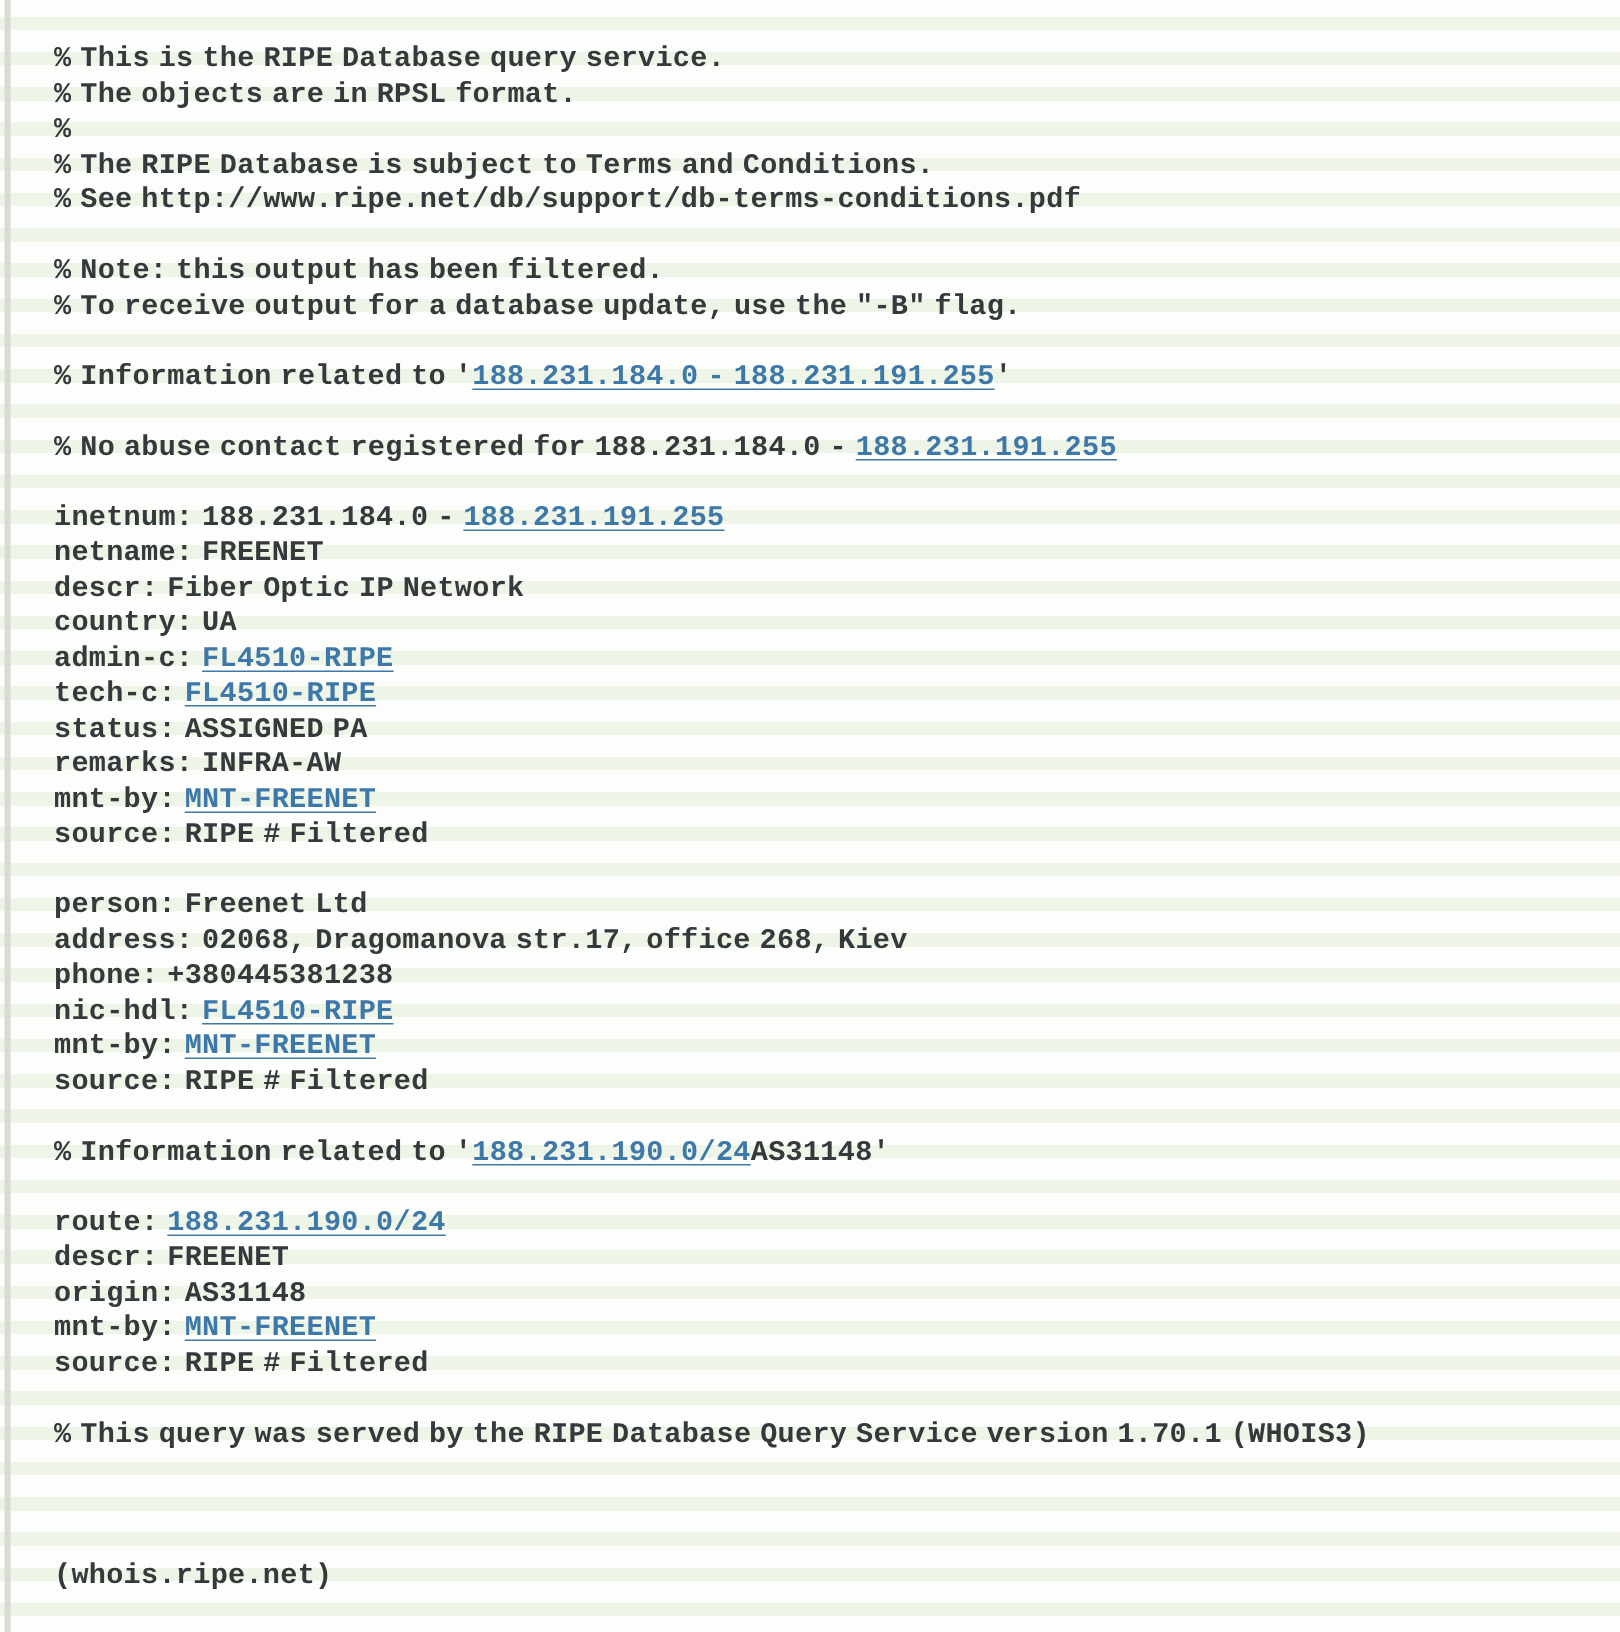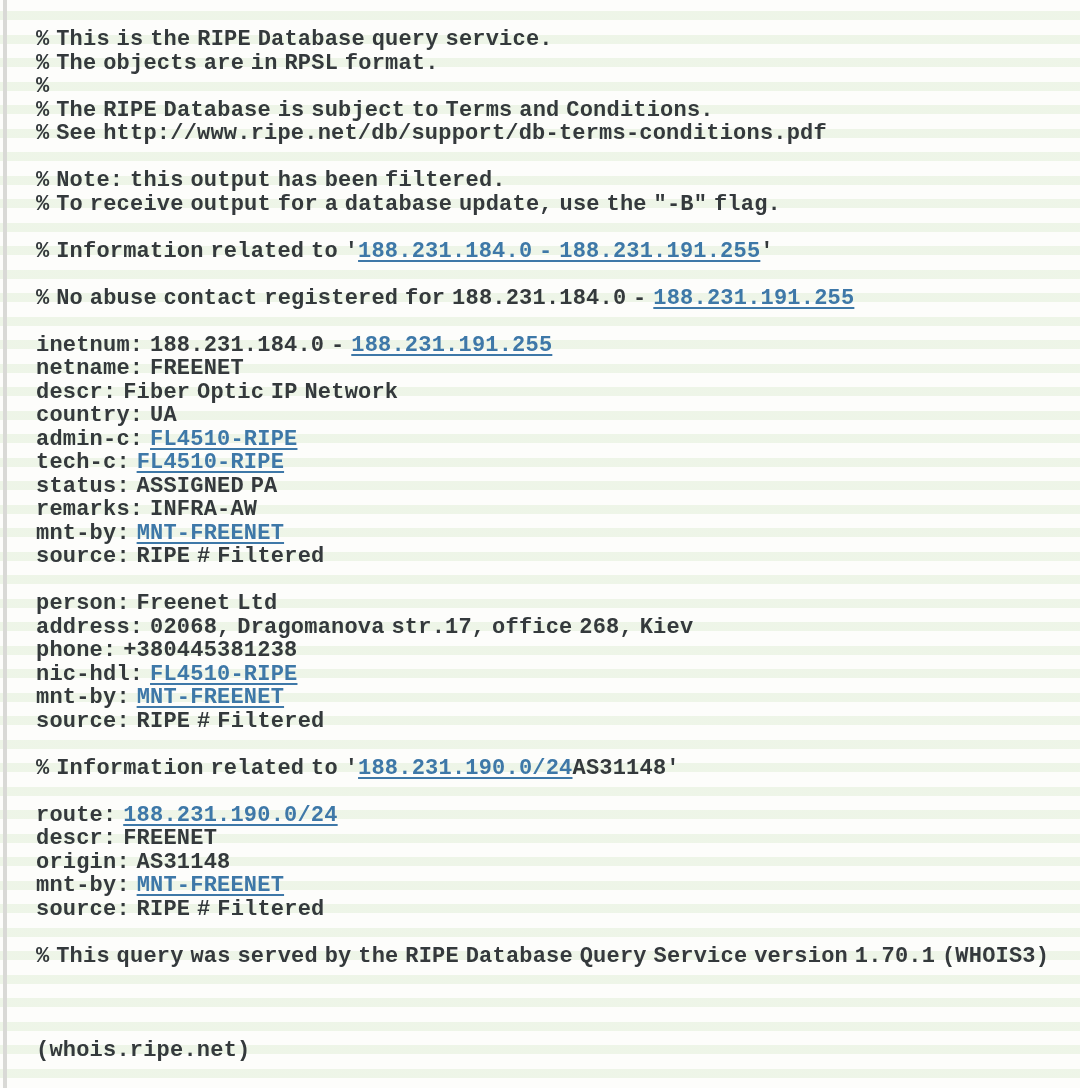--- a/index.html
+++ b/index.html
@@ -40,21 +40,21 @@
     width: 4px;
     height: 100%;
     background: var(--rule);
   }
   .output {
     position: absolute;
     left: 36px;
     top: 28px;
     right: 4px;
     color: var(--text);
-    font-size: 22px;
+    font-size: 19px;
     font-weight: 600;
     line-height: 23.5px;
     letter-spacing: 0.2px;
     word-spacing: -0.3em;
     white-space: pre;
   }
   .line { height: 23.5px; }
   .output a {
     color: var(--link);
     text-decoration: underline;

